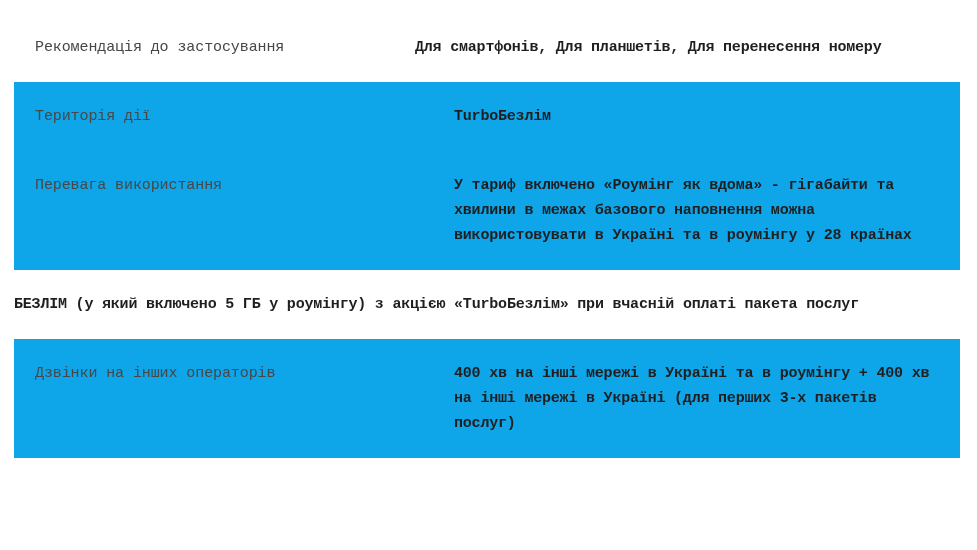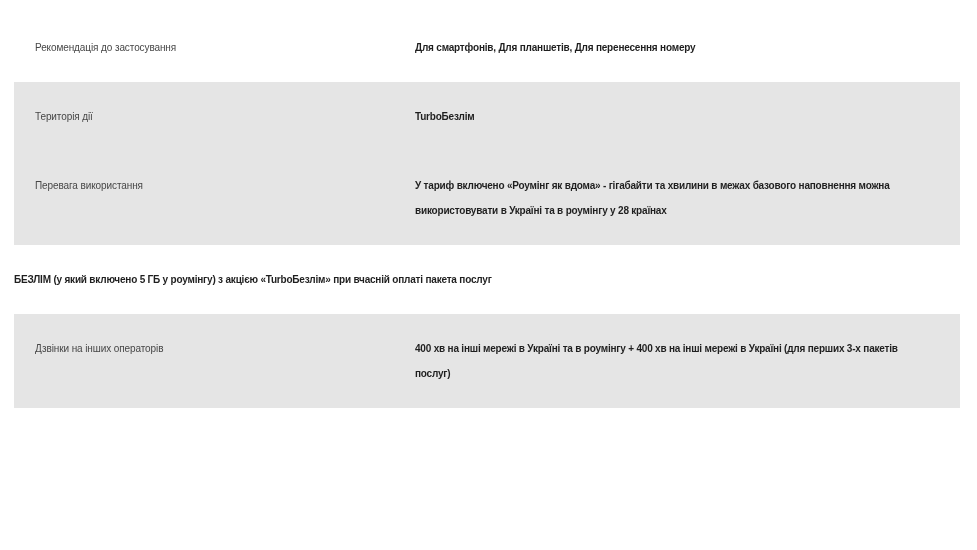--- a/index.html
+++ b/index.html
@@ -14,28 +14,30 @@
     font-family: "Liberation Sans", "DejaVu Sans", sans-serif;
   }
   .spec-table {
     margin: 13px 17px 0 14px;
   }
   .spec-row {
     display: flex;
     align-items: flex-start;
   }
   .spec-row.alt {
-    background: #e5e5e5;
+    background: #0ea5e9;
+    gap: 39px;
   }
   .cell {
     box-sizing: border-box;
     padding-top: 22px;
     padding-bottom: 22px;
-    font-size: 10px;
+    font-size: 15px;
     line-height: 25px;
+    font-family: Liberation Mono, monospace;
   }
   .label-cell {
     flex: 0 0 401px;
     padding-left: 21px;
     padding-right: 45px;
     color: #474747;
     font-weight: 400;
     letter-spacing: -0.1px;
   }
   .value-cell {

